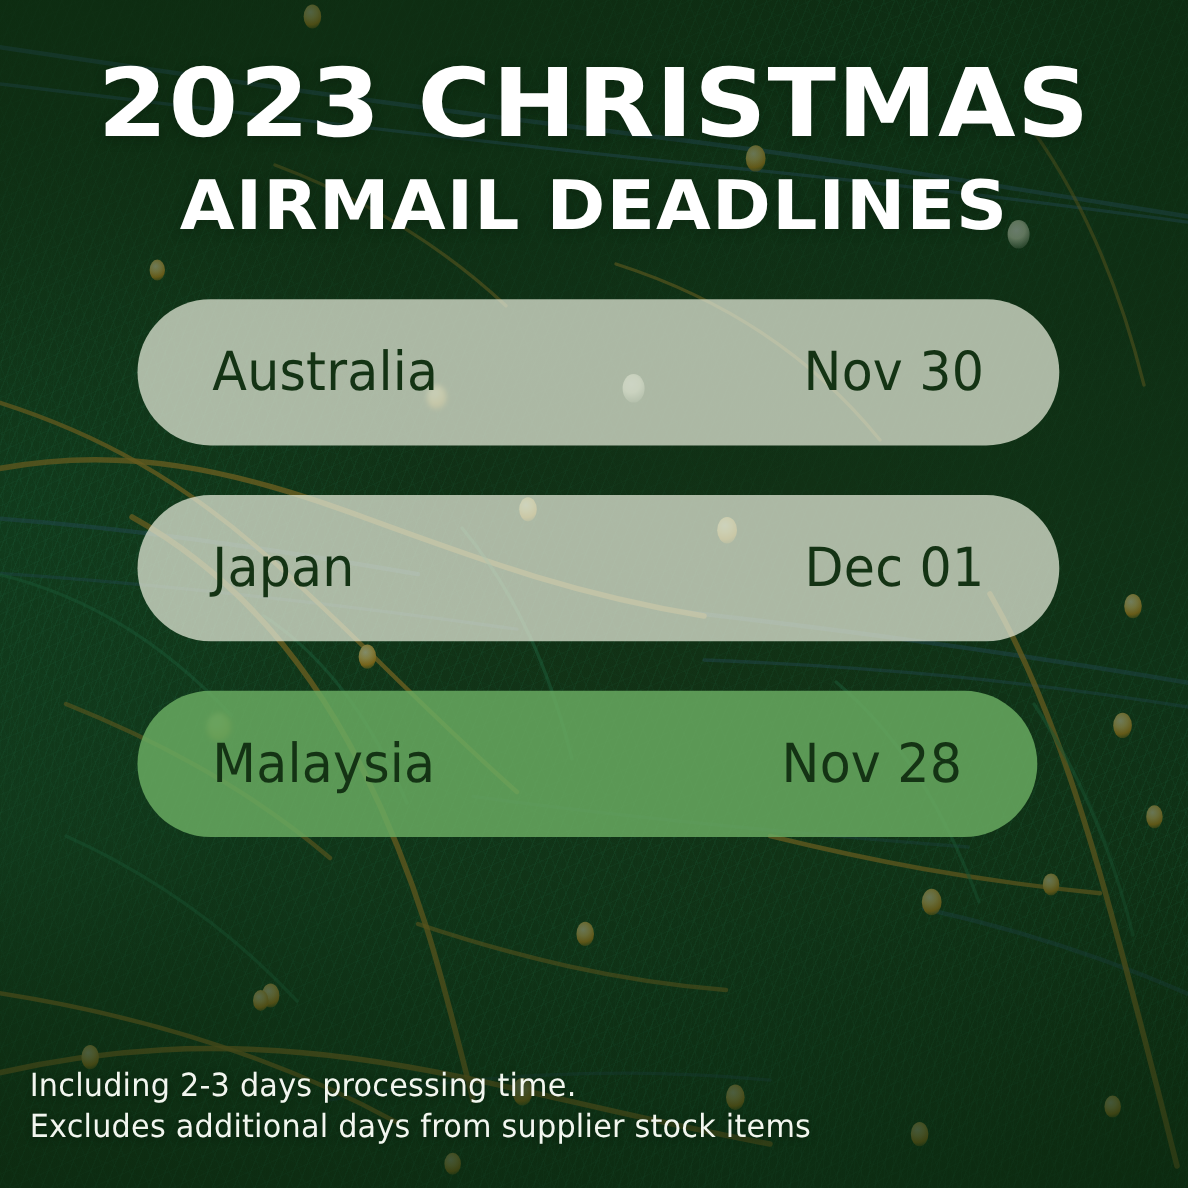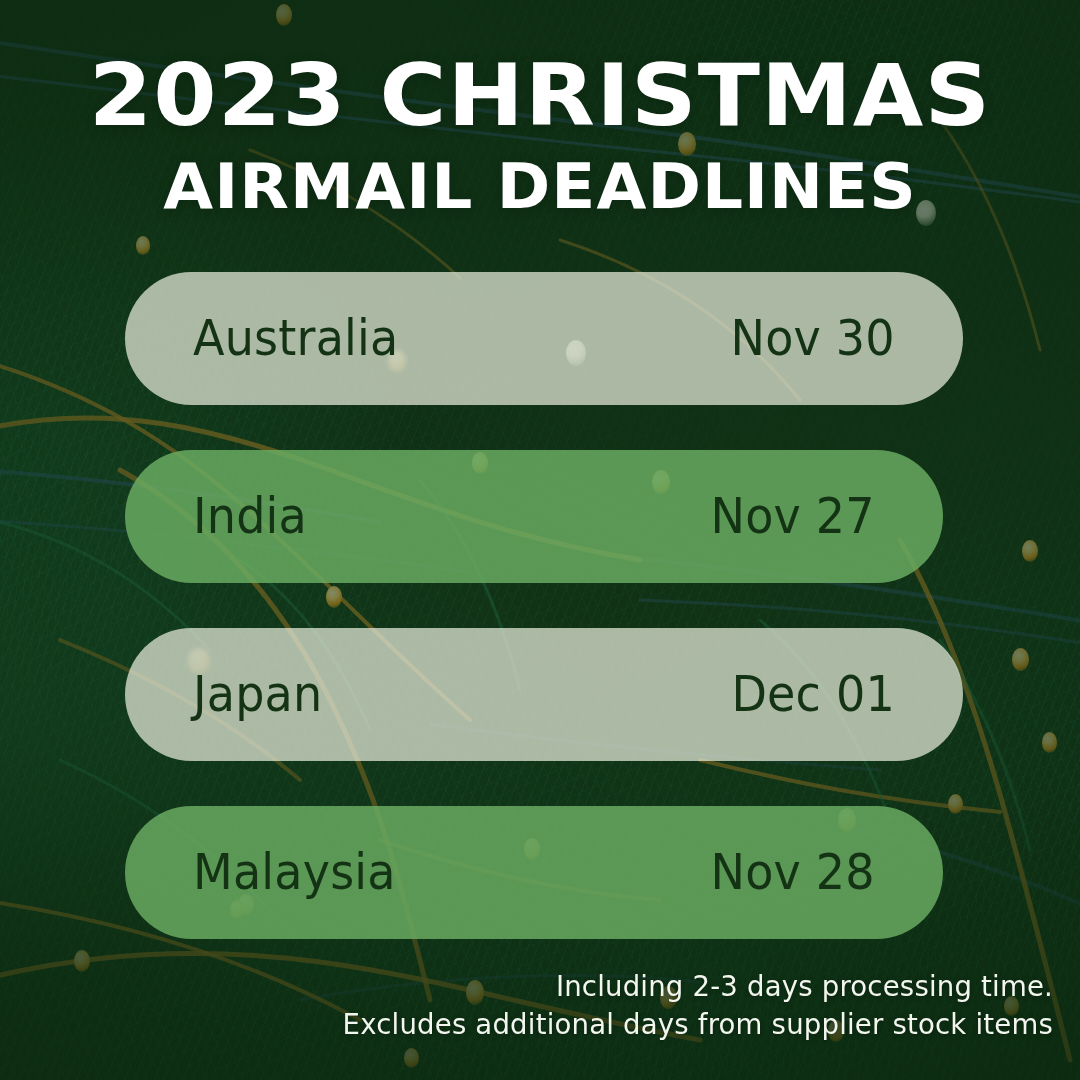--- a/index.html
+++ b/index.html
@@ -170,21 +170,21 @@
     white-space:nowrap;
   }
   .row-date{
     margin-left:auto;
     transform-origin:right center;
   }
 
   .footer{
     position:absolute;
     left:0; right:0; bottom:36px;
-    text-align:right;
+    text-align:left;
     color:#f2f6ef;
     font-family:"DejaVu Sans", sans-serif;
     font-size:29px;
     line-height:1.33;
     letter-spacing:.2px;
     text-shadow:0 1px 6px rgba(8,28,10,.6);
   }
   .footer div{ transform:scaleX(.95); }
 </style>
 </head>
@@ -277,24 +277,20 @@
       <div class="title-line2">AIRMAIL DEADLINES</div>
     </div>
 
     <div class="rows">
 
       <div class="row light">
         <span class="row-country">Australia</span>
         <span class="row-date">Nov 30</span>
       </div>
 
-      <div class="row green">
-        <span class="row-country">India</span>
-        <span class="row-date">Nov 27</span>
-      </div>
 
       <div class="row light">
         <span class="row-country">Japan</span>
         <span class="row-date">Dec 01</span>
       </div>
 
       <div class="row green">
         <span class="row-country">Malaysia</span>
         <span class="row-date">Nov 28</span>
       </div>

